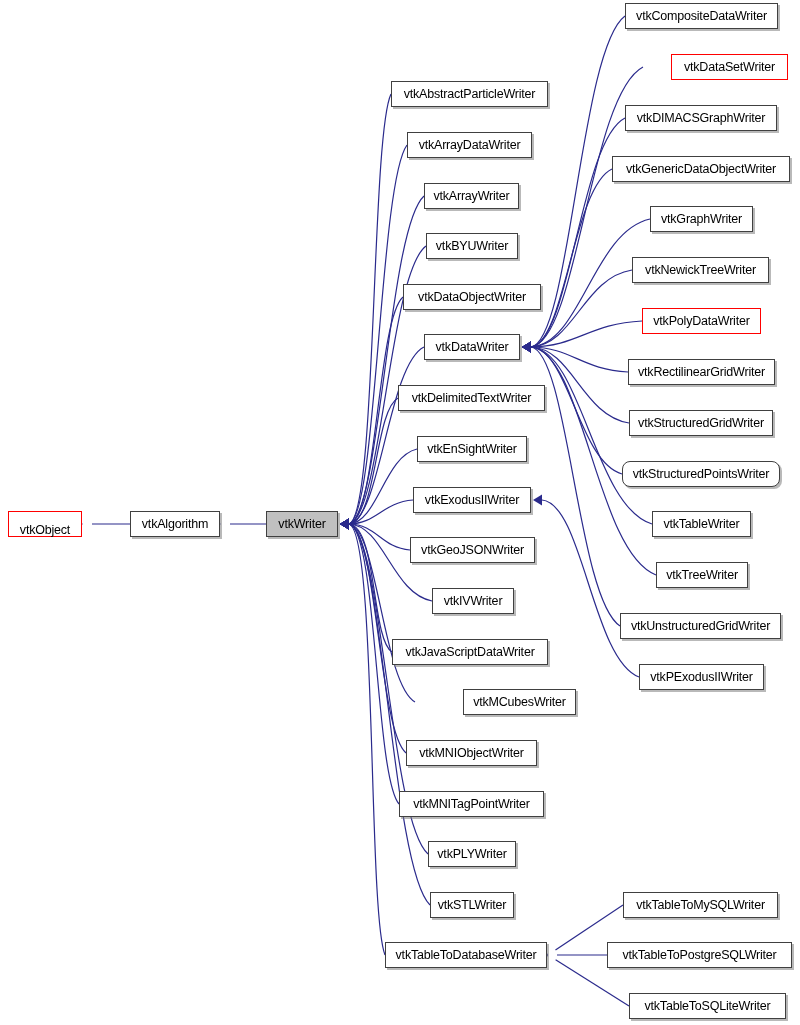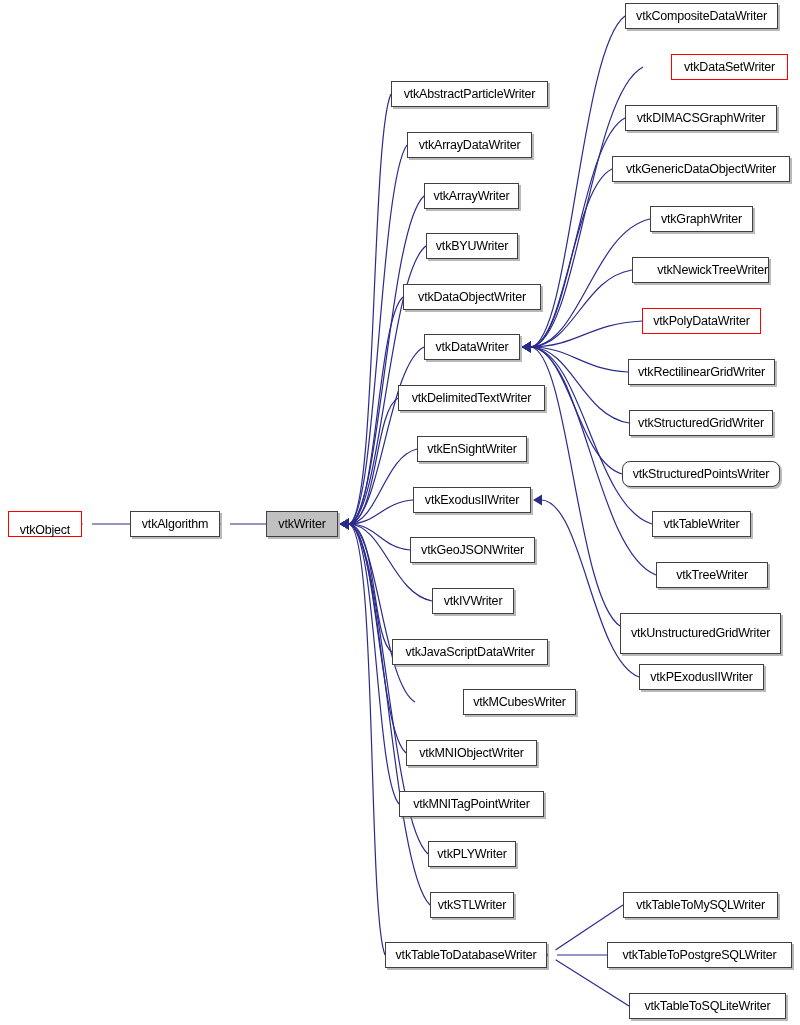--- a/index.html
+++ b/index.html
@@ -166,42 +166,42 @@
     </div>
     <div class="node" style="left: 625px; top: 105px; width: 152px; height: 26px;">
       <span>vtkDIMACSGraphWriter</span>
     </div>
     <div class="node" style="left: 612px; top: 156px; width: 178px; height: 26px;">
       <span>vtkGenericDataObjectWriter</span>
     </div>
     <div class="node" style="left: 650px; top: 206px; width: 103px; height: 26px;">
       <span>vtkGraphWriter</span>
     </div>
-    <div class="node" style="left: 632px; top: 257px; width: 137px; height: 26px; justify-content: flex-end;">
+    <div class="node" style="left: 632px; top: 257px; width: 137px; height: 26px;">
       <span>vtkNewickTreeWriter</span>
     </div>
     <div class="node red" style="left: 642px; top: 308px; width: 119px; height: 26px;">
       <span>vtkPolyDataWriter</span>
     </div>
     <div class="node" style="left: 628px; top: 359px; width: 147px; height: 26px;">
       <span>vtkRectilinearGridWriter</span>
     </div>
     <div class="node" style="left: 629px; top: 410px; width: 144px; height: 26px; text-align: center;">
       <span>vtkStructuredGridWriter</span>
     </div>
     <div class="node" style="left: 622px; top: 461px; width: 158px; height: 26px; border-radius: 8px;">
       <span>vtkStructuredPointsWriter</span>
     </div>
     <div class="node" style="left: 652px; top: 511px; width: 99px; height: 26px;">
       <span>vtkTableWriter</span>
     </div>
-    <div class="node" style="left: 656px; top: 562px; width: 112px; height: 26px;">
+    <div class="node" style="left: 656px; top: 562px; width: 92px; height: 26px;">
       <span>vtkTreeWriter</span>
     </div>
-    <div class="node" style="left: 620px; top: 613px; width: 161px; height: 41px;">
+    <div class="node" style="left: 620px; top: 613px; width: 161px; height: 26px;">
       <span>vtkUnstructuredGridWriter</span>
     </div>
     <div class="node" style="left: 639px; top: 664px; width: 125px; height: 26px;">
       <span>vtkPExodusIIWriter</span>
     </div>
     <div class="node" style="left: 623px; top: 892px; width: 155px; height: 26px;">
       <span>vtkTableToMySQLWriter</span>
     </div>
     <div class="node" style="left: 607px; top: 942px; width: 185px; height: 26px;">
       <span>vtkTableToPostgreSQLWriter</span>

